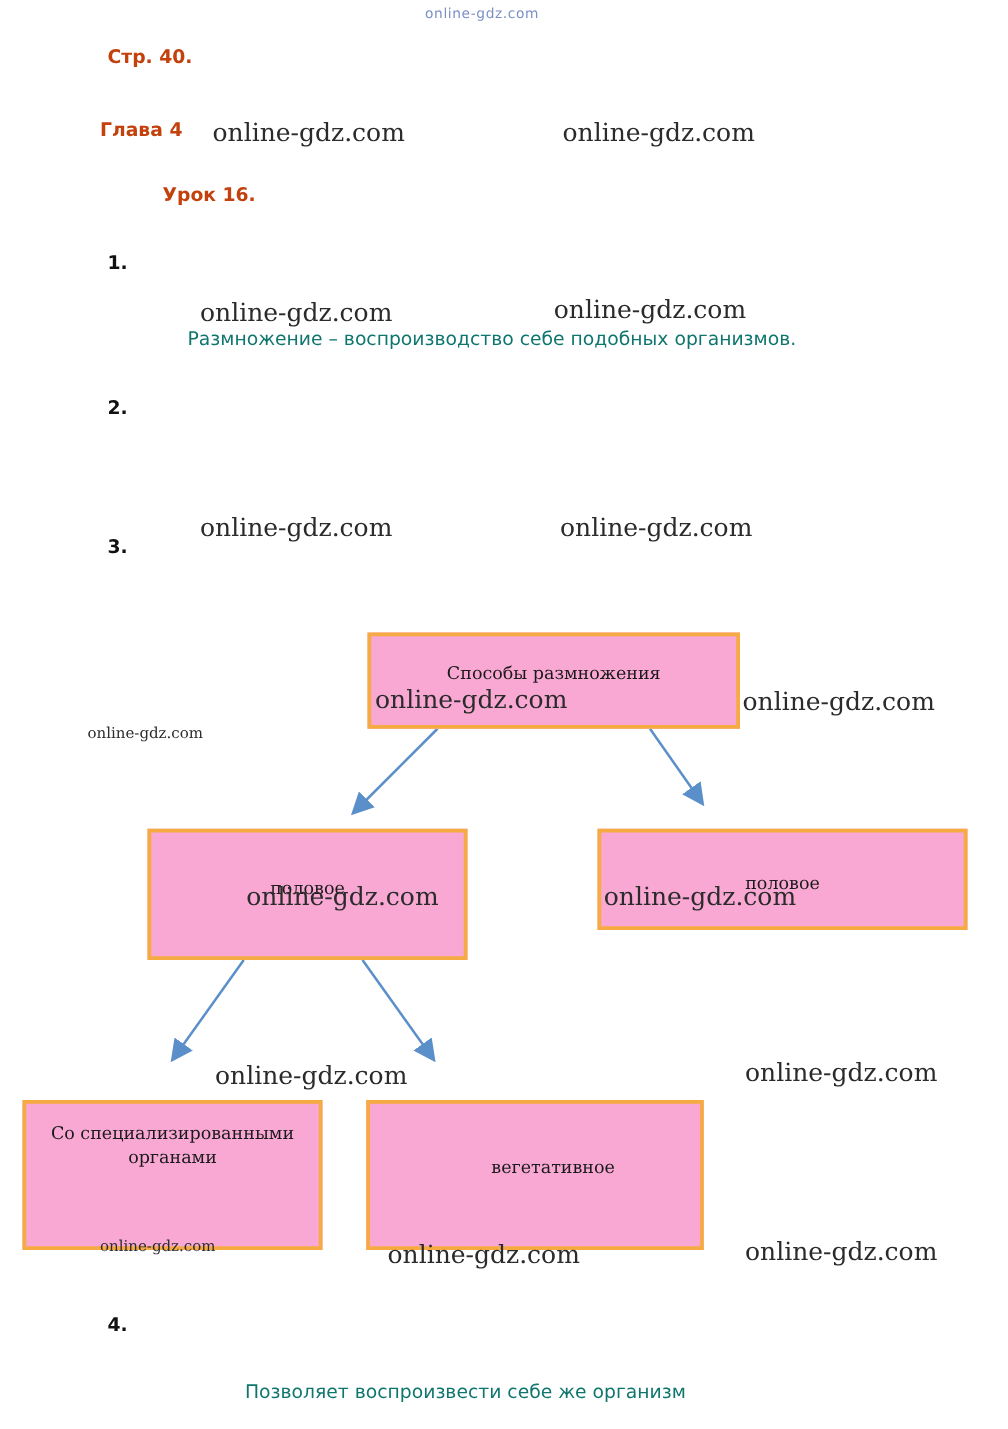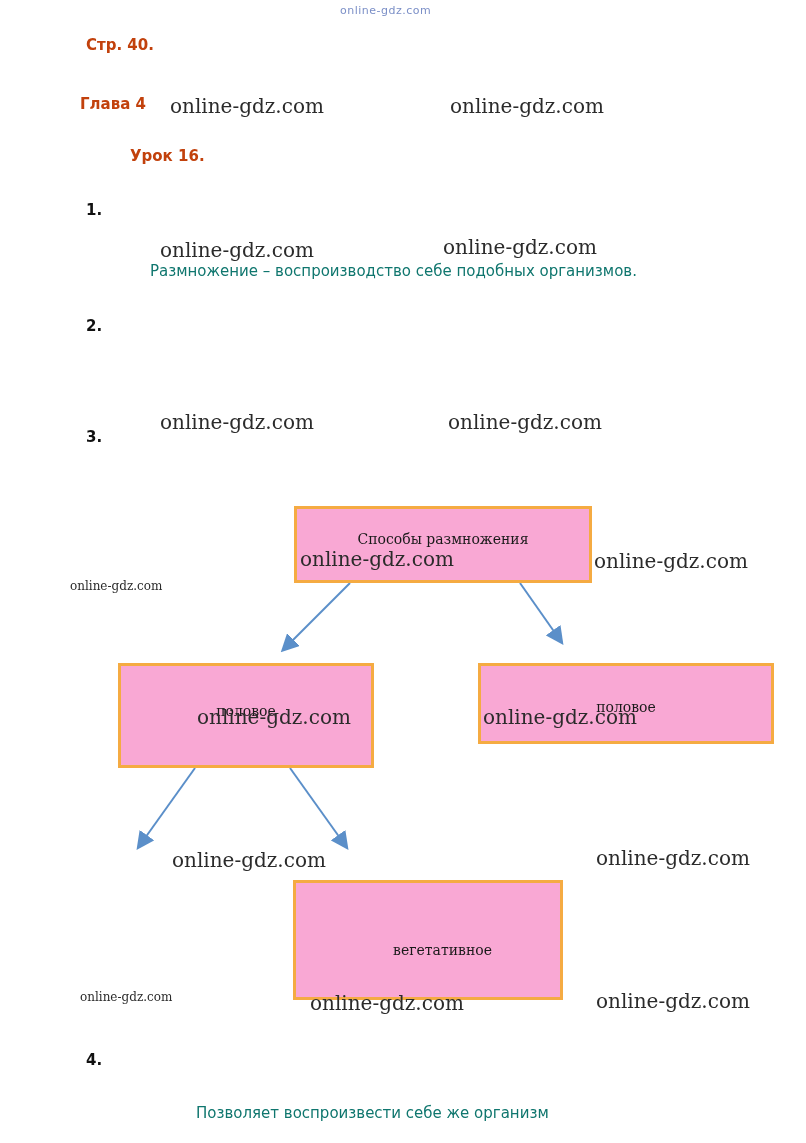--- a/index.html
+++ b/index.html
@@ -123,23 +123,26 @@
   </div>
 
   <div class="box" style="left:118px; top:663px; width:256px; height:105px;">
     <div class="box-label" style="top:36px;">половое</div>
   </div>
 
   <div class="box" style="left:478px; top:663px; width:296px; height:81px;">
     <div class="box-label" style="top:32px;">половое</div>
   </div>
 
+  <div class="box" style="left:18px; top:880px; width:240px; height:120px;">
+    <div class="box-label" style="top:15px; padding:0 14px;">Со специализированными органами</div>
+  </div>
 
   <div class="box" style="left:293px; top:880px; width:270px; height:120px;">
-    <div class="box-label" style="top:58px;padding-left:29px;">вегетативное</div>
+    <div class="box-label" style="top:42px;padding-left:29px;">вегетативное</div>
   </div>
 
   <div id="wm-layer">
       <div class="wm" style="left: 170px; top: 94px; font-size: 20px;">online-gdz.com</div>
       <div class="wm" style="left: 450px; top: 94px; font-size: 20px;">online-gdz.com</div>
       <div class="wm" style="left: 160px; top: 238px; font-size: 20px;">online-gdz.com</div>
       <div class="wm" style="left: 443px; top: 235px; font-size: 20px;">online-gdz.com</div>
       <div class="wm" style="left: 160px; top: 410px; font-size: 20px;">online-gdz.com</div>
       <div class="wm" style="left: 448px; top: 410px; font-size: 20px;">online-gdz.com</div>
       <div class="wm" style="left: 300px; top: 547px; font-size: 20px;">online-gdz.com</div>

